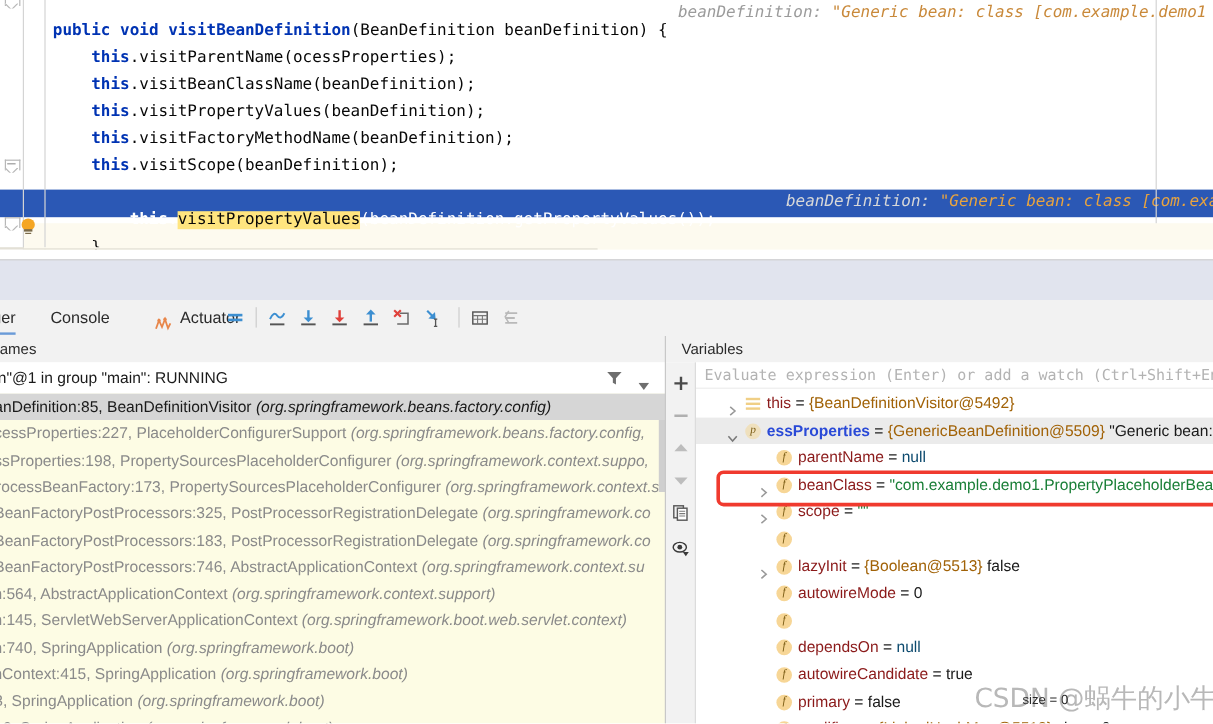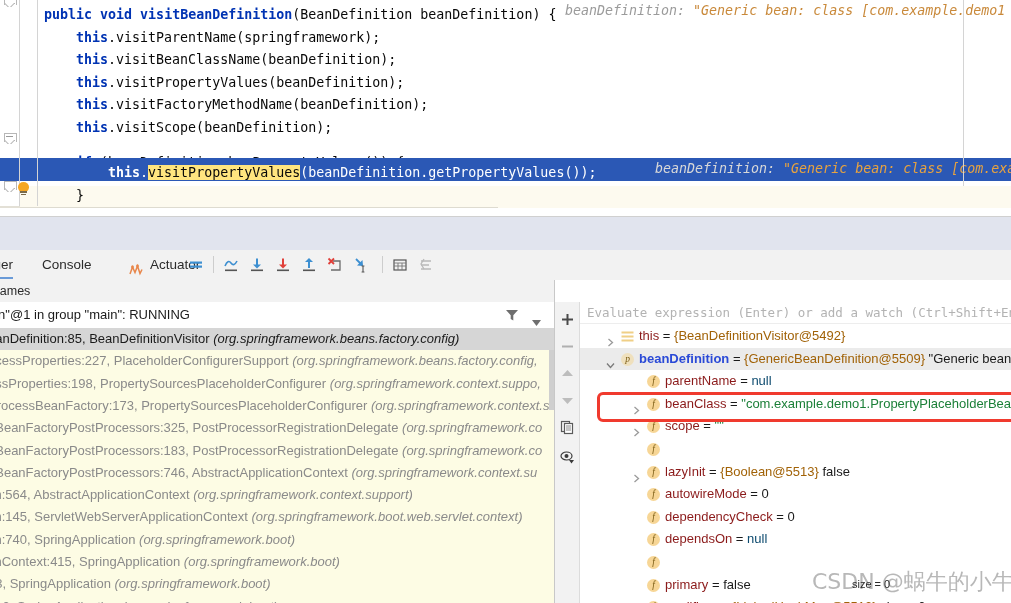--- a/index.html
+++ b/index.html
@@ -46,21 +46,21 @@
 
   .code-lines {
     position: absolute; left: 0; top: 0; width: 1011px;
     font-family: "DejaVu Sans Mono", monospace;
     font-size: 13.3px;
   }
   .cline {
     position: absolute; left: 0; width: 1011px; height: 22.6px; line-height: 22.6px;
     white-space: pre;
   }
-  .cline .codetxt { position: absolute; left: 44px; top: 4px; white-space: pre; }
+  .cline .codetxt { position: absolute; left: 44px; top: 15px; white-space: pre; }
   .cline.sel { background: #2b58b5; }
   .cline.sel .codetxt { color: #ffffff; }
   .kw { color: #0033b3; font-weight: bold; }
   .kwb { color: #0033b3; font-weight: bold; }
   .plain { color: #080808; }
   .sel .kw, .sel .kwb, .sel .plain { color: #ffffff; }
   .hl { background: #ffe57f; color: #080808 !important; }
   .hint {
     position: absolute; top: 0; color: #9b9b9b; font-style: italic;
     font-family: "DejaVu Sans Mono", monospace; font-size: 13.3px; white-space: pre;
@@ -241,21 +241,21 @@
 </style>
 </head>
 <body>
 
 <div id="app">
 
   <div class="editor">
     <div class="ed-hilite-band"></div>
     <div class="code-lines" id="code-lines">
         <div class="cline" style="top: 0px;"><span class="codetxt"><span class="kw">public</span><span class="plain"> </span><span class="kw">void</span><span class="plain"> </span><span class="kwb">visitBeanDefinition</span><span class="plain">(BeanDefinition beanDefinition) {</span></span><span class="hint" style="left: 565px;"><span>beanDefinition: </span><span class="hv">"Generic bean: class [com.example.demo1</span></span></div>
-        <div class="cline" style="top: 22.6px;"><span class="codetxt"><span class="plain">    </span><span class="kw">this</span><span class="plain">.visitParentName(springframework);</span></span></div>
+        <div class="cline" style="top: 22.6px;"><span class="codetxt"><span class="plain">    </span><span class="kw">this</span><span class="plain">.visitParentName(ocessProperties);</span></span></div>
         <div class="cline" style="top: 45.2px;"><span class="codetxt"><span class="plain">    </span><span class="kw">this</span><span class="plain">.visitBeanClassName(beanDefinition);</span></span></div>
         <div class="cline" style="top: 67.8px;"><span class="codetxt"><span class="plain">    </span><span class="kw">this</span><span class="plain">.visitPropertyValues(beanDefinition);</span></span></div>
         <div class="cline" style="top: 90.4px; text-align: right;"><span class="codetxt"><span class="plain">    </span><span class="kw">this</span><span class="plain">.visitFactoryMethodName(beanDefinition);</span></span></div>
         <div class="cline" style="top: 113px;"><span class="codetxt"><span class="plain">    </span><span class="kw">this</span><span class="plain">.visitScope(beanDefinition);</span></span></div>
         <div class="cline" style="top: 135.6px; margin-top: 12px;"><span class="codetxt"><span class="plain">    </span><span class="kw">if</span><span class="plain"> (beanDefinition.hasPropertyValues()) {</span></span></div>
         <div class="cline sel" style="top: 158.2px;"><span class="codetxt"><span class="plain">        </span><span class="kw">this</span><span class="plain">.</span><span class="hl">visitPropertyValues</span><span class="plain">(beanDefinition.getPropertyValues());</span></span><span class="hint" style="left: 655px;"><span>beanDefinition: </span><span class="hv">"Generic bean: class [com.example.</span></span></div>
         <div class="cline" style="top: 180.8px;"><span class="codetxt"><span class="plain">    }</span></span></div>
       </div>
 
     <div class="ed-vline" style="left:19px;"></div>
@@ -428,20 +428,23 @@
         </div>
         <div class="frame-row" style="top: 267.6px;">
           <span class="ftxt"><span>312, SpringApplication </span><span class="fpkg">(org.springframework.boot)</span></span>
         </div>
       </div>
     <div class="frames-rsb"></div>
   </div>
   <div class="frames-vsplit"></div>
 
   <div class="vars">
+    <div class="panel-title">
+      <span class="vars-titletxt">Variables</span>
+    </div>
     <div class="vars-sidebar">
       <span class="vs-btn" style="top:10px;">
         <svg width="15" height="15" viewBox="0 0 15 15">
             <path d="M7.5 2 V13 M2 7.5 H13" stroke="#4a4a4a" stroke-width="2"></path>
           </svg>
       </span>
       <span class="vs-btn" style="top:37px;">
         <svg width="15" height="15" viewBox="0 0 15 15">
             <path d="M2 7.5 H13" stroke="#b0b0b0" stroke-width="2"></path>
           </svg>
@@ -483,21 +486,21 @@
                 <rect x="0.5" y="5.5" width="12" height="2" fill="#f0cf86"></rect>
                 <rect x="0.5" y="9.5" width="12" height="2" fill="#f0cf86"></rect>
               </svg></span>
             <span style="position: absolute; left: 59px; top: 0px; white-space: nowrap;"><span class="vname">this</span><span class="veq"> = </span><span class="vref">{BeanDefinitionVisitor@5492}</span></span>
           </div>
           <div class="vrow hlrow" style="top: 45.6px;">
             <span class="varrow-chev" style="left: 26px; top: 7px;"><svg width="9" height="9" viewBox="0 0 9 9">
                 <path d="M1 2.5 L4.5 6.5 L8 2.5" fill="none" stroke="#7a7a7a" stroke-width="1.3"></path>
               </svg></span>
             <span class="badge p" style="left: 41px; top: 5px;">p</span>
-            <span style="position: absolute; left: 59px; top: 0px; white-space: nowrap;"><span class="vname blue">beanDefinition</span><span class="veq"> = </span><span class="vref">{GenericBeanDefinition@5509}</span><span class="vlit"> "Generic bean: clas</span></span>
+            <span style="position: absolute; left: 59px; top: 0px; white-space: nowrap;"><span class="vname blue">essProperties</span><span class="veq"> = </span><span class="vref">{GenericBeanDefinition@5509}</span><span class="vlit"> "Generic bean: clas</span></span>
           </div>
           <div class="vrow" style="top: 68.2px;">
             <span class="badge f" style="left: 67px; top: 5px;">f</span>
             <span style="position: absolute; left: 85px; top: 0px; white-space: nowrap;"><span class="vname">parentName</span><span class="veq"> = </span><span class="vnull">null</span></span>
           </div>
           <div class="vrow" style="top: 90.8px;">
             <span class="varrow-chev" style="left: 52px; top: 7px;"><svg width="9" height="9" viewBox="0 0 9 9">
                 <path d="M2.5 1 L6.5 4.5 L2.5 8" fill="none" stroke="#9a9a9a" stroke-width="1.3"></path>
               </svg></span>
             <span class="badge f" style="left: 67px; top: 5px;">f</span>
@@ -519,28 +522,28 @@
               </svg></span>
             <span class="badge f" style="left: 67px; top: 5px;">f</span>
             <span style="position: absolute; left: 85px; top: 0px; white-space: nowrap;"><span class="vname">lazyInit</span><span class="veq"> = </span><span class="vref">{Boolean@5513}</span><span class="vlit"> false</span></span>
           </div>
           <div class="vrow" style="top: 181.2px;">
             <span class="badge f" style="left: 67px; top: 5px;">f</span>
             <span style="position: absolute; left: 85px; top: 0px; white-space: nowrap;"><span class="vname">autowireMode</span><span class="veq"> = </span><span class="vlit">0</span></span>
           </div>
           <div class="vrow" style="top: 203.8px;">
             <span class="badge f" style="left: 67px; top: 5px;">f</span>
-            <span style="position: absolute; left: 85px; top: 0px; white-space: nowrap;"><span class="vname">dependencyCheck</span><span class="veq"> = </span><span class="vlit">0</span></span>
           </div>
           <div class="vrow" style="top: 226.4px;">
             <span class="badge f" style="left: 67px; top: 5px;">f</span>
             <span style="position: absolute; left: 85px; top: 0px; white-space: nowrap;"><span class="vname">dependsOn</span><span class="veq"> = </span><span class="vnull">null</span></span>
           </div>
           <div class="vrow" style="top: 249px;">
             <span class="badge f" style="left: 67px; top: 5px;">f</span>
+            <span style="position: absolute; left: 85px; top: 0px; white-space: nowrap;"><span class="vname">autowireCandidate</span><span class="veq"> = </span><span class="vlit">true</span></span>
           </div>
           <div class="vrow" style="top: 271.6px;">
             <span class="badge f" style="left: 67px; top: 5px;">f</span>
             <span style="position: absolute; left: 85px; top: 0px; white-space: nowrap;"><span class="vname">primary</span><span class="veq"> = </span><span class="vlit">false</span></span>
           </div>
           <div class="vrow" style="top: 294.2px;">
             <span class="badge f" style="left: 67px; top: 5px;">f</span>
             <span style="position: absolute; left: 85px; top: 0px; white-space: nowrap;"><span class="vname">qualifiers</span><span class="veq"> = </span><span class="vref">{LinkedHashMap@5513}</span><span class="vlit"> size = 0</span></span>
           </div>
         </div>

